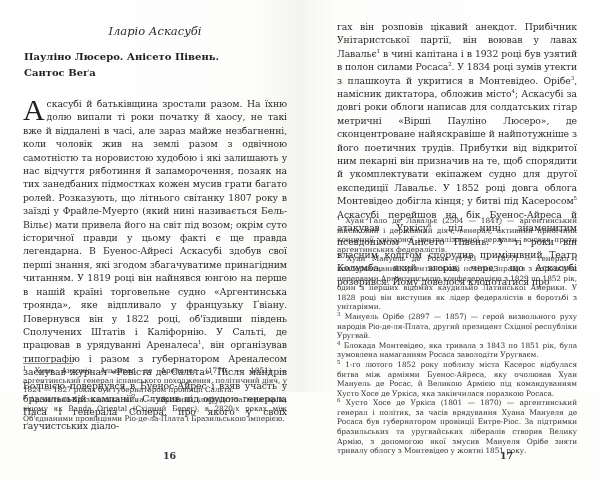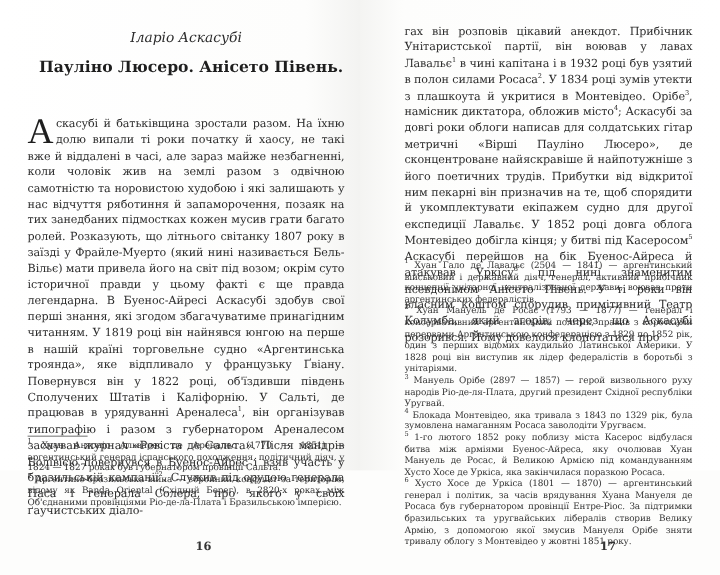--- a/index.html
+++ b/index.html
@@ -14,21 +14,21 @@
     .page { position: relative; width: 300px; height: 392px; box-sizing: border-box; padding-left: 30px; }
     .page.left { background: linear-gradient(to right, #ffffff 0%, #fdfdfc 85%, #f3f3f1 100%); }
     .page.right { background: linear-gradient(to right, #f4f4f2 0%, #fdfdfc 12%, #ffffff 100%); }
 
     .author {
       position: absolute; left: 24px; width: 262px; top: 24px;
       text-align: center; font-style: italic; font-size: 11.5px; color: #2b2b2b;
     }
     .title {
       position: absolute; left: 24px; width: 262px; top: 49px;
-      text-align: right; font-weight: bold; font-size: 13px; line-height: 16px; color: #1e1e1e;
+      text-align: left; font-weight: bold; font-size: 10px; line-height: 16px; color: #1e1e1e;
     }
     .body-text {
       font-size: 9.3px; line-height: 13.4px; text-align: justify; color: #2b2b2b;
       letter-spacing: -0.1px;
     }
     .left .body-text { position: absolute; left: 23px; width: 264px; top: 97px; }
     .right .body-text { position: absolute; left: 37px; width: 240px; top: 20px; }
     .dropcap {
       float: left; font-size: 30px; line-height: 24px; margin: 1px 2px 0 0;
       font-family: "Liberation Serif", "DejaVu Serif", serif; color: #1e1e1e;
@@ -53,38 +53,39 @@
   </style>
 </head>
 <body>
 
 <div class="spread">
 
   <div class="page left">
     <div class="author">Іларіо Аскасубі</div>
     <div class="title">
       <div>Пауліно Люсеро. Анісето Півень.</div>
+      <div>Сантос Веґа</div>
     </div>
     <div class="body-text">
       <span class="dropcap">А</span><span>скасубі й батьківщина зростали разом. На їхню долю випали ті роки початку й хаосу, не такі вже й віддалені в часі, але зараз майже незбагненні, коли чоловік жив на землі разом з одвічною самотністю та норовистою худобою і які залишають у нас відчуття рябот­иння й запаморочення, позаяк на тих занедбаних підмостках кожен мусив грати багато ролей. Розказують, що літнього світанку 1807 року в заїзді у Фрайле-Муерто (який нині називається Бель-Вільє) мати привела його на світ під возом; окрім суто історичної правди у цьому факті є ще правда легендарна. В Буенос-Айресі Аскасубі здобув свої перші знання, які згодом збагачуватиме принагідним читанням. У 1819 році він найнявся юнгою на перше в нашій країні торговельне судно «Аргентинська троянда», яке відпливало у французьку Ґвіану. Повернувся він у 1822 році, об'їздивши південь Сполучених Штатів і Каліфорнію. У Сальті, де працював в урядуванні Ареналеса</span><sup>1</sup><span>, він організував типографію і разом з губернатором Ареналесом заснував журнал «Ревіста де Сальта». Після мандрів Болівією повернувся в Буенос-Айрес і взяв участь у бразильській кампанії</span><sup>2</sup><span>. Служив під орудою генерала Паса і генерала Солера, про якого у своїх ґаучистських діало-</span>
     </div>
     <div class="rule"></div>
     <div class="notes">
       <p class="note"><sup>1</sup> <span>Хуан Антоніо Альварес де Ареналес (1770 — 1851) — аргентинський генерал іспанського походження, політичний діяч, у 1824 — 1827 роках був губернатором провінції Сальта.</span></p>
       <p class="note"><sup>2</sup> <span>Аргентино-бразильська війна — збройний конфлікт за територію, відому як Banda Oriental (Східний Берег), в 2820-х роках між Об'єднаними провінціями Ріо-де-ла-Плата і Бразильською імперією.</span></p>
     </div>
     <div class="page-num">16</div>
   </div>
 
   <div class="page right">
     <div class="body-text" id="right-para"><span>гах він розповів цікавий анекдот. Прибічник Унітаристської партії, він воював у лавах Лавальє</span><sup>1</sup><span> в чині капітана і в 1932 році був узятий в полон силами Росаса</span><sup>2</sup><span>. У 1834 році зумів утекти з плашкоута й укритися в Монтевідео. Орібе</span><sup>3</sup><span>, намісник диктатора, обложив місто</span><sup>4</sup><span>; Аскасубі за довгі роки облоги написав для солдатських гітар метричні «Вірші Пауліно Люсеро», де сконцентроване найяскравіше й найпотужніше з його поетичних трудів. Прибутки від відкритої ним пекарні він призначив на те, щоб спорядити й укомплектувати екіпажем судно для другої експедиції Лавальє. У 1852 році довга облога Монтевідео добігла кінця; у битві під Касеросом</span><sup>5</sup><span> Аскасубі перейшов на бік Буенос-Айреса й атакував Уркісу</span><sup>6</sup><span> під нині знаменитим псевдонімом Анісето Півень. У ті роки він власним коштом спорудив примітивний Театр Колумба, який згорів, через що Аскасубі розорився. Йому довелося клопотатися про</span></div>
     <div class="notes" id="right-notes">
         <p class="note"><sup>1</sup><span> Хуан Гало де Лавальє (2504 — 1841) — аргентинський військовий і державний діяч, генерал, активний прибічник концепції унітарної централізованої держави, воював проти аргентинських федералістів.</span></p>
         <p class="note"><sup>2</sup><span> Хуан Мануель де Росас (1793 — 1877) — генерал і консервативний аргентинський політик, правив з короткими перервами Аргентинською конфедерацією з 1829 по 1852 рік, один з перших відомих каудильйо Латинської Америки. У 1828 році він виступив як лідер федералістів в боротьбі з унітаріями.</span></p>
         <p class="note"><sup>3</sup><span> Мануель Орібе (2897 — 1857) — герой визвольного руху народів Ріо-де-ля-Плата, другий президент Східної республіки Уругвай.</span></p>
-        <p class="note"><sup>4</sup><span> Блокада Монтевідео, яка тривала з 1843 по 1329 рік, була зумовлена намаганням Росаса заволодіти Уругваєм.</span></p>
+        <p class="note"><sup>4</sup><span> Блокада Монтевідео, яка тривала з 1843 по 1851 рік, була зумовлена намаганням Росаса заволодіти Уругваєм.</span></p>
         <p class="note"><sup>5</sup><span> 1-го лютого 1852 року поблизу міста Касерос відбулася битва між арміями Буенос-Айреса, яку очолював Хуан Мануель де Росас, й Великою Армією під командуванням Хусто Хосе де Уркіса, яка закінчилася поразкою Росаса.</span></p>
         <p class="note"><sup>6</sup><span> Хусто Хосе де Уркіса (1801 — 1870) — аргентинський генерал і політик, за часів врядування Хуана Мануеля де Росаса був губернатором провінції Ентре-Ріос. За підтримки бразильських та уругвайських лібералів створив Велику Армію, з допомогою якої змусив Мануеля Орібе зняти тривалу облогу з Монтевідео у жовтні 1851 року.</span></p>
       </div>
     <div class="page-num">17</div>
   </div>
 
 </div>
 
 </body></html>

